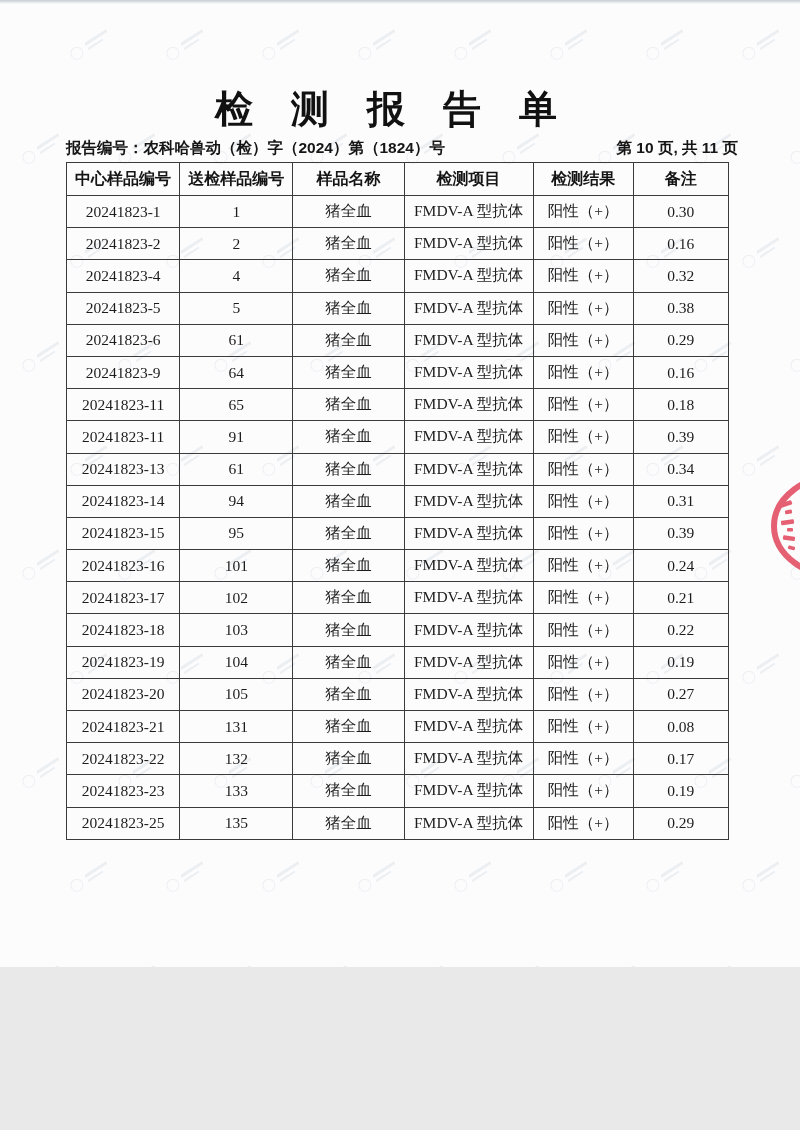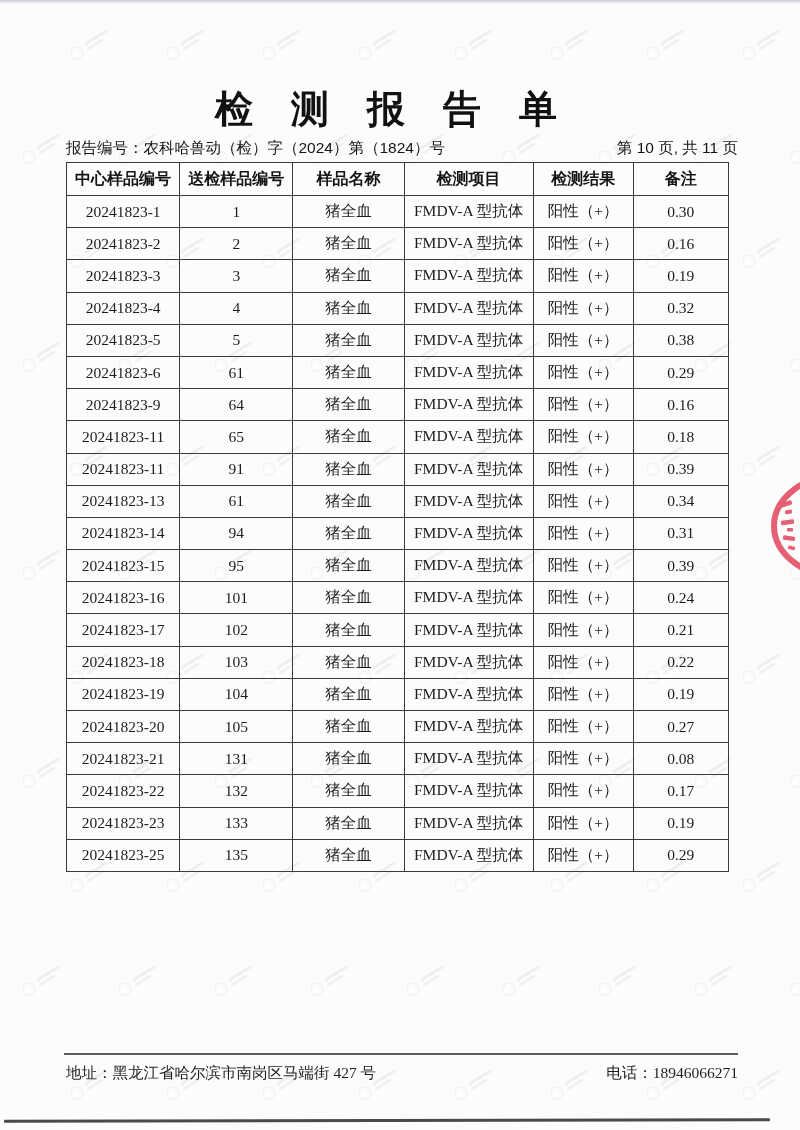--- a/index.html
+++ b/index.html
@@ -3,21 +3,21 @@
 <meta charset="utf-8">
 <style>
   html,body{margin:0;padding:0;}
   body{
     width:800px;height:1130px;
     background:#e9e9ea;
     font-family:"Liberation Serif","DejaVu Serif",serif;
     position:relative;overflow:hidden;
   }
   .page{
-    position:absolute;left:0;top:0;width:800px;height:1130px;
+    position:absolute;left:0;top:0;width:800px;height:967px;
     background:#fcfcfd;
     overflow:hidden;
   }
   .scan-edge-top{
     position:absolute;left:0;top:0;width:100%;height:4px;
     background:linear-gradient(to bottom,#c6ccd2,rgba(255,255,255,0));
   }
   
   .wm-layer{position:absolute;inset:0;pointer-events:none;opacity:.14;}
   .wm{
@@ -35,21 +35,21 @@
     margin:0;text-align:center;
     font-family:"Liberation Sans","DejaVu Sans",sans-serif;
     font-size:38px;font-weight:bold;color:#111;
     letter-spacing:38px;text-indent:10px;
     white-space:nowrap;
   }
   .meta-row{
     position:absolute;left:66px;top:138px;width:672px;
     display:flex;justify-content:space-between;align-items:baseline;
     font-family:"Liberation Sans","DejaVu Sans",sans-serif;
-    font-weight:normal;font-size:15.5px;color:#151515;
+    font-weight:bold;font-size:15.5px;color:#151515;
     white-space:nowrap;
   }
   table.report{
     position:absolute;left:66px;top:162px;width:663px;
     border-collapse:collapse;table-layout:fixed;
     background:transparent;
   }
   table.report th,table.report td{
     border:1px solid #3b3b3b;
     text-align:center;vertical-align:middle;
@@ -801,28 +801,20 @@
         </tr>
         <tr>
           <td>20241823-2</td>
           <td>2</td>
           <td>猪全血</td>
           <td>FMDV-A 型抗体</td>
           <td>阳性（+）</td>
           <td>0.16</td>
         </tr>
         <tr>
-          <td>20241823-3</td>
-          <td>3</td>
-          <td>猪全血</td>
-          <td>FMDV-A 型抗体</td>
-          <td>阳性（+）</td>
-          <td>0.19</td>
-        </tr>
-        <tr>
           <td>20241823-4</td>
           <td>4</td>
           <td>猪全血</td>
           <td>FMDV-A 型抗体</td>
           <td>阳性（+）</td>
           <td>0.32</td>
         </tr>
         <tr>
           <td>20241823-5</td>
           <td>5</td>

